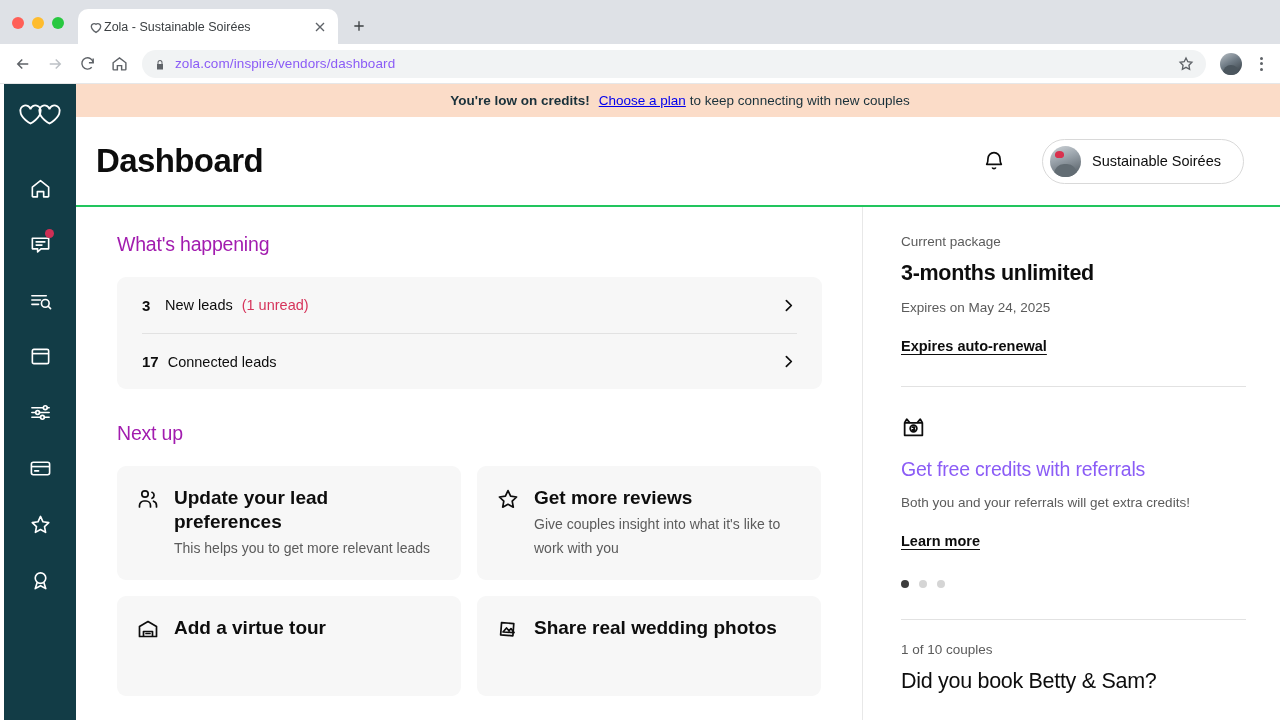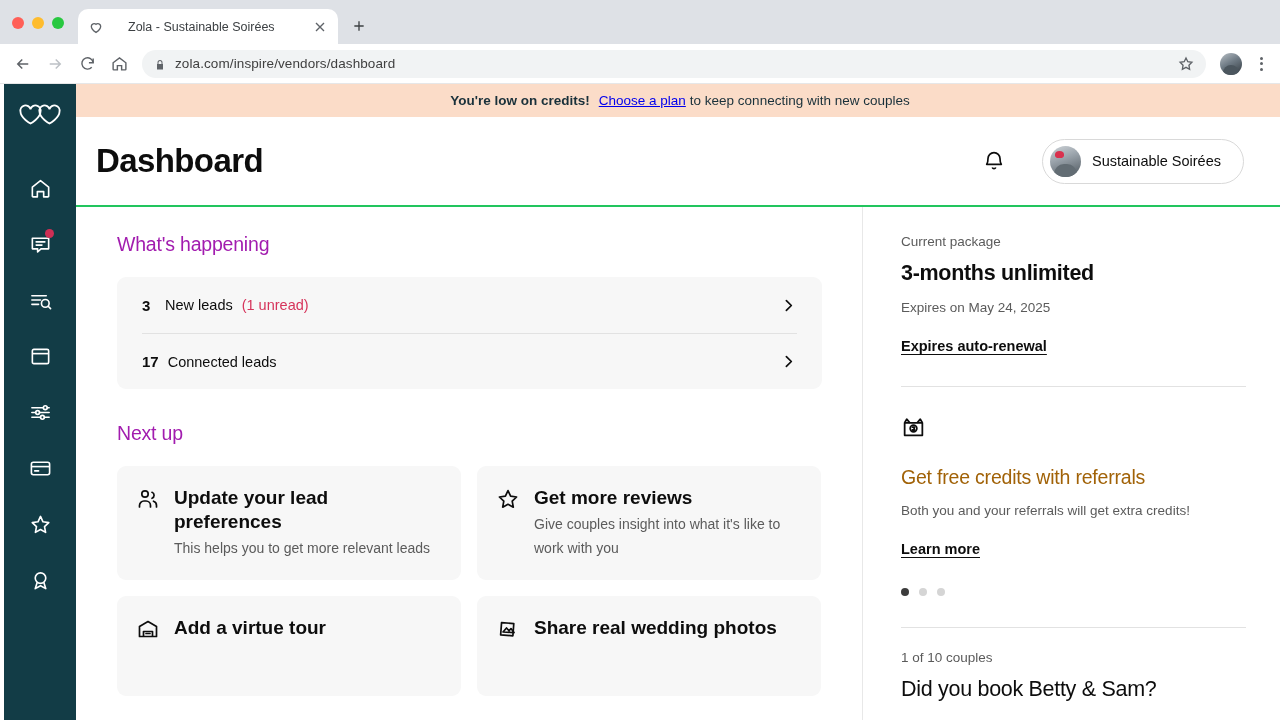--- a/index.html
+++ b/index.html
@@ -17,21 +17,21 @@
   }
   .traffic { position: absolute; left: 12px; top: 17px; display: flex; gap: 8px; }
   .dot { width: 12px; height: 12px; border-radius: 50%; }
   .dot.red { background: #ff5f57; }
   .dot.yellow { background: #febc2e; }
   .dot.green { background: #28c840; }
 
   .tab {
     margin-left: 68px; width: 260px; height: 35px;
     background: #ffffff; border-radius: 10px 10px 0 0;
-    display: flex; align-items: center; gap: 24px;
+    display: flex; align-items: center; gap: 0;
     padding: 0 10px; position: relative;
   }
   .tab-favicon { width: 16px; height: 16px; flex: 0 0 16px; color: #5f6368; }
   .tab-title {
     flex: 1; font-size: 12.5px; color: #3c4043;
     white-space: nowrap; overflow: hidden; text-overflow: ellipsis;
   }
   .tab-close { width: 16px; height: 16px; color: #5f6368; display: flex; align-items: center; justify-content: center; }
   .newtab {
     margin-left: 10px; margin-bottom: 7px; width: 22px; height: 22px;
@@ -47,21 +47,21 @@
     width: 30px; height: 30px; display: flex; align-items: center;
     justify-content: center; color: #5f6368; border-radius: 50%;
   }
   .nav-btn.disabled { color: #bdc1c6; }
   .omnibox {
     flex: 1; height: 28px; background: #f1f3f4; border-radius: 14px;
     display: flex; align-items: center; padding: 0 12px; gap: 9px;
     margin: 0 6px;
   }
   .omnibox-lock { width: 12px; height: 14px; color: #5f6368; flex: 0 0 12px; }
-  .omnibox-url { font-size: 13.5px; color: #404040; letter-spacing: .1px; }
+  .omnibox-url { font-size: 13.5px; color: #8b5cf6; letter-spacing: .1px; }
   .omnibox-star { margin-left: auto; width: 16px; height: 16px; color: #5f6368; }
   .tb-avatar {
     width: 22px; height: 22px; border-radius: 50%; margin: 0 6px;
     background: linear-gradient(150deg,#b9c0c6 0%,#6f7b85 45%,#30383e 100%);
     overflow: hidden; position: relative;
   }
   .tb-avatar::after {
     content: ""; position: absolute; left: 3px; bottom: 0; width: 16px; height: 10px;
     background: #4b565e; border-radius: 8px 8px 0 0;
   }
@@ -163,21 +163,21 @@
   }
   .rail-label { font-size: 13.5px; color: #5b5b5b; }
   .rail-h1 { font-size: 21.5px; font-weight: bold; color: #0d0d0d; margin-top: 12px; letter-spacing: -0.3px; }
   .rail-sub { font-size: 13.5px; color: #5b5b5b; margin-top: 14px; }
   .rail-link {
     display: inline-block; margin-top: 23px; font-size: 14.5px;
     font-weight: bold; color: #0d0d0d; text-decoration: underline; text-underline-offset: 3px;
   }
   .rail-divider { height: 1px; background: #e2e2e2; margin: 31px 0 0 0; }
   .gift-icon { width: 25px; height: 25px; color: #0d0d0d; margin-top: 28px; }
-  .rail-h2 { font-size: 19.5px; color: #a16207; margin-top: 26px; letter-spacing: -0.2px; }
+  .rail-h2 { font-size: 19.5px; color: #8b5cf6; margin-top: 18px; letter-spacing: -0.2px; }
   .dots { display: flex; gap: 10px; margin-top: 30px; }
   .cdot { width: 8px; height: 8px; border-radius: 50%; background: #d5d5d5; }
   .cdot.active { background: #3c3c3c; }
   .rail-h3 { font-size: 21.5px; font-weight: normal; color: #0d0d0d; margin-top: 12px; letter-spacing: -0.3px; }
 </style>
 </head>
 <body>
 
 <div class="browser">
 

